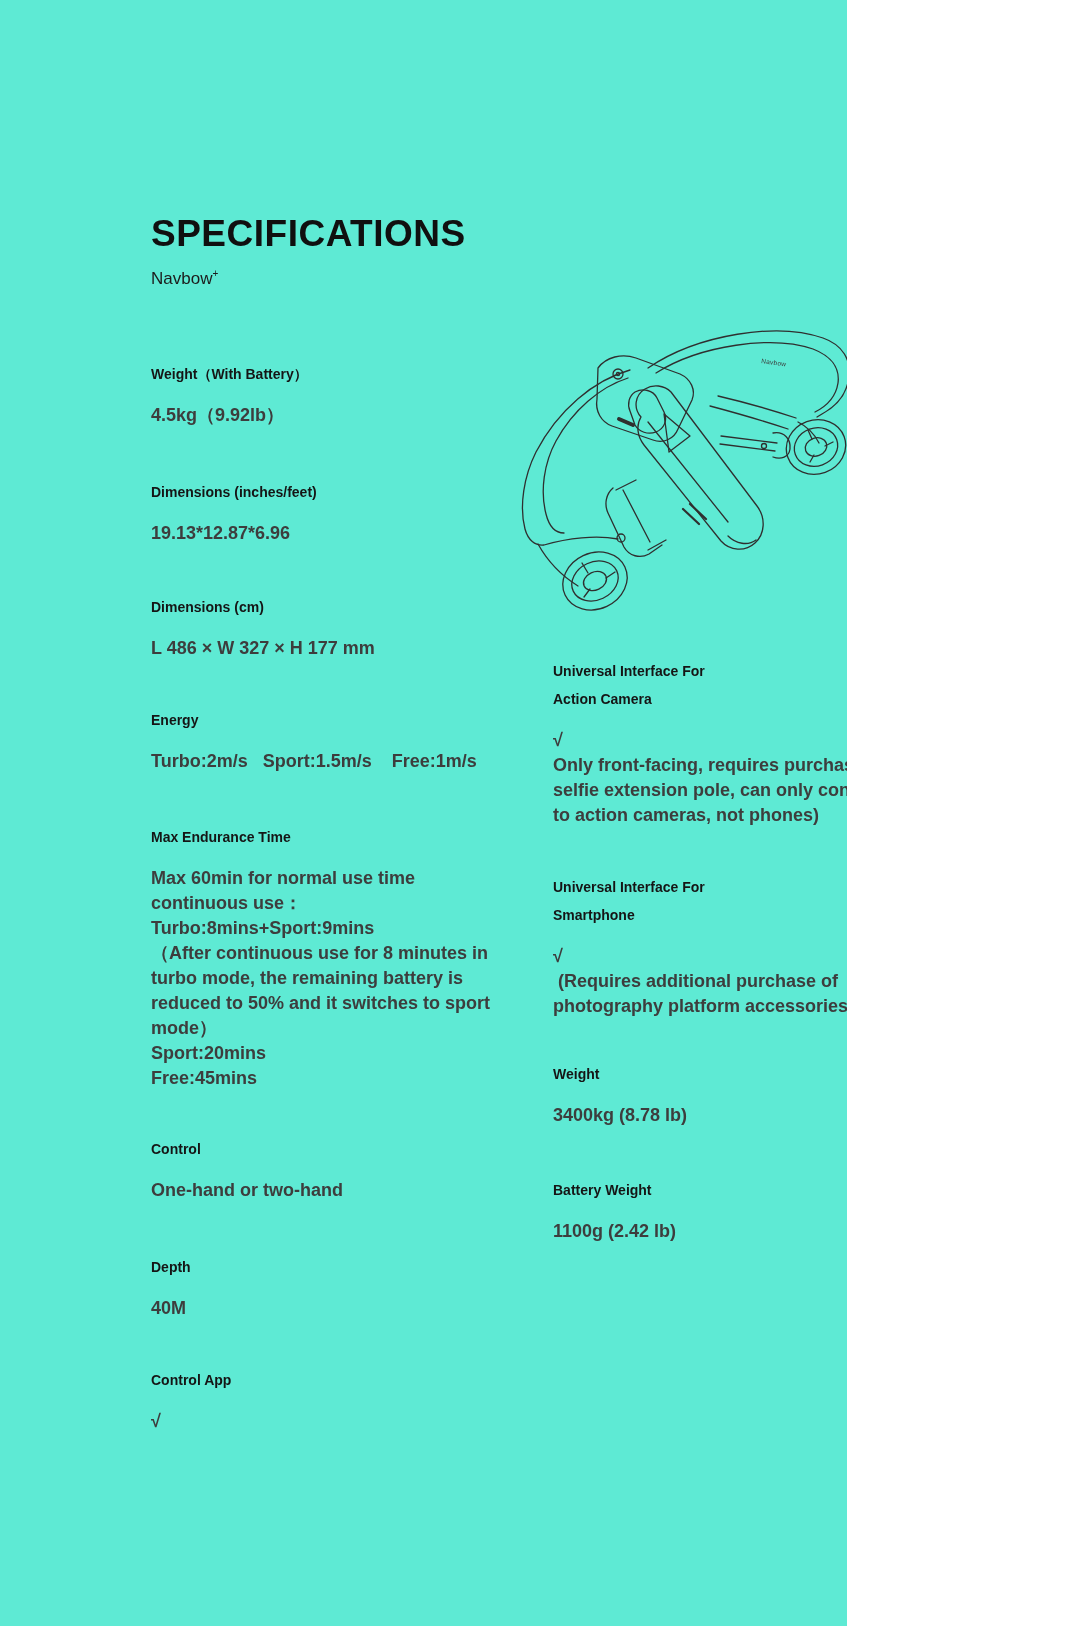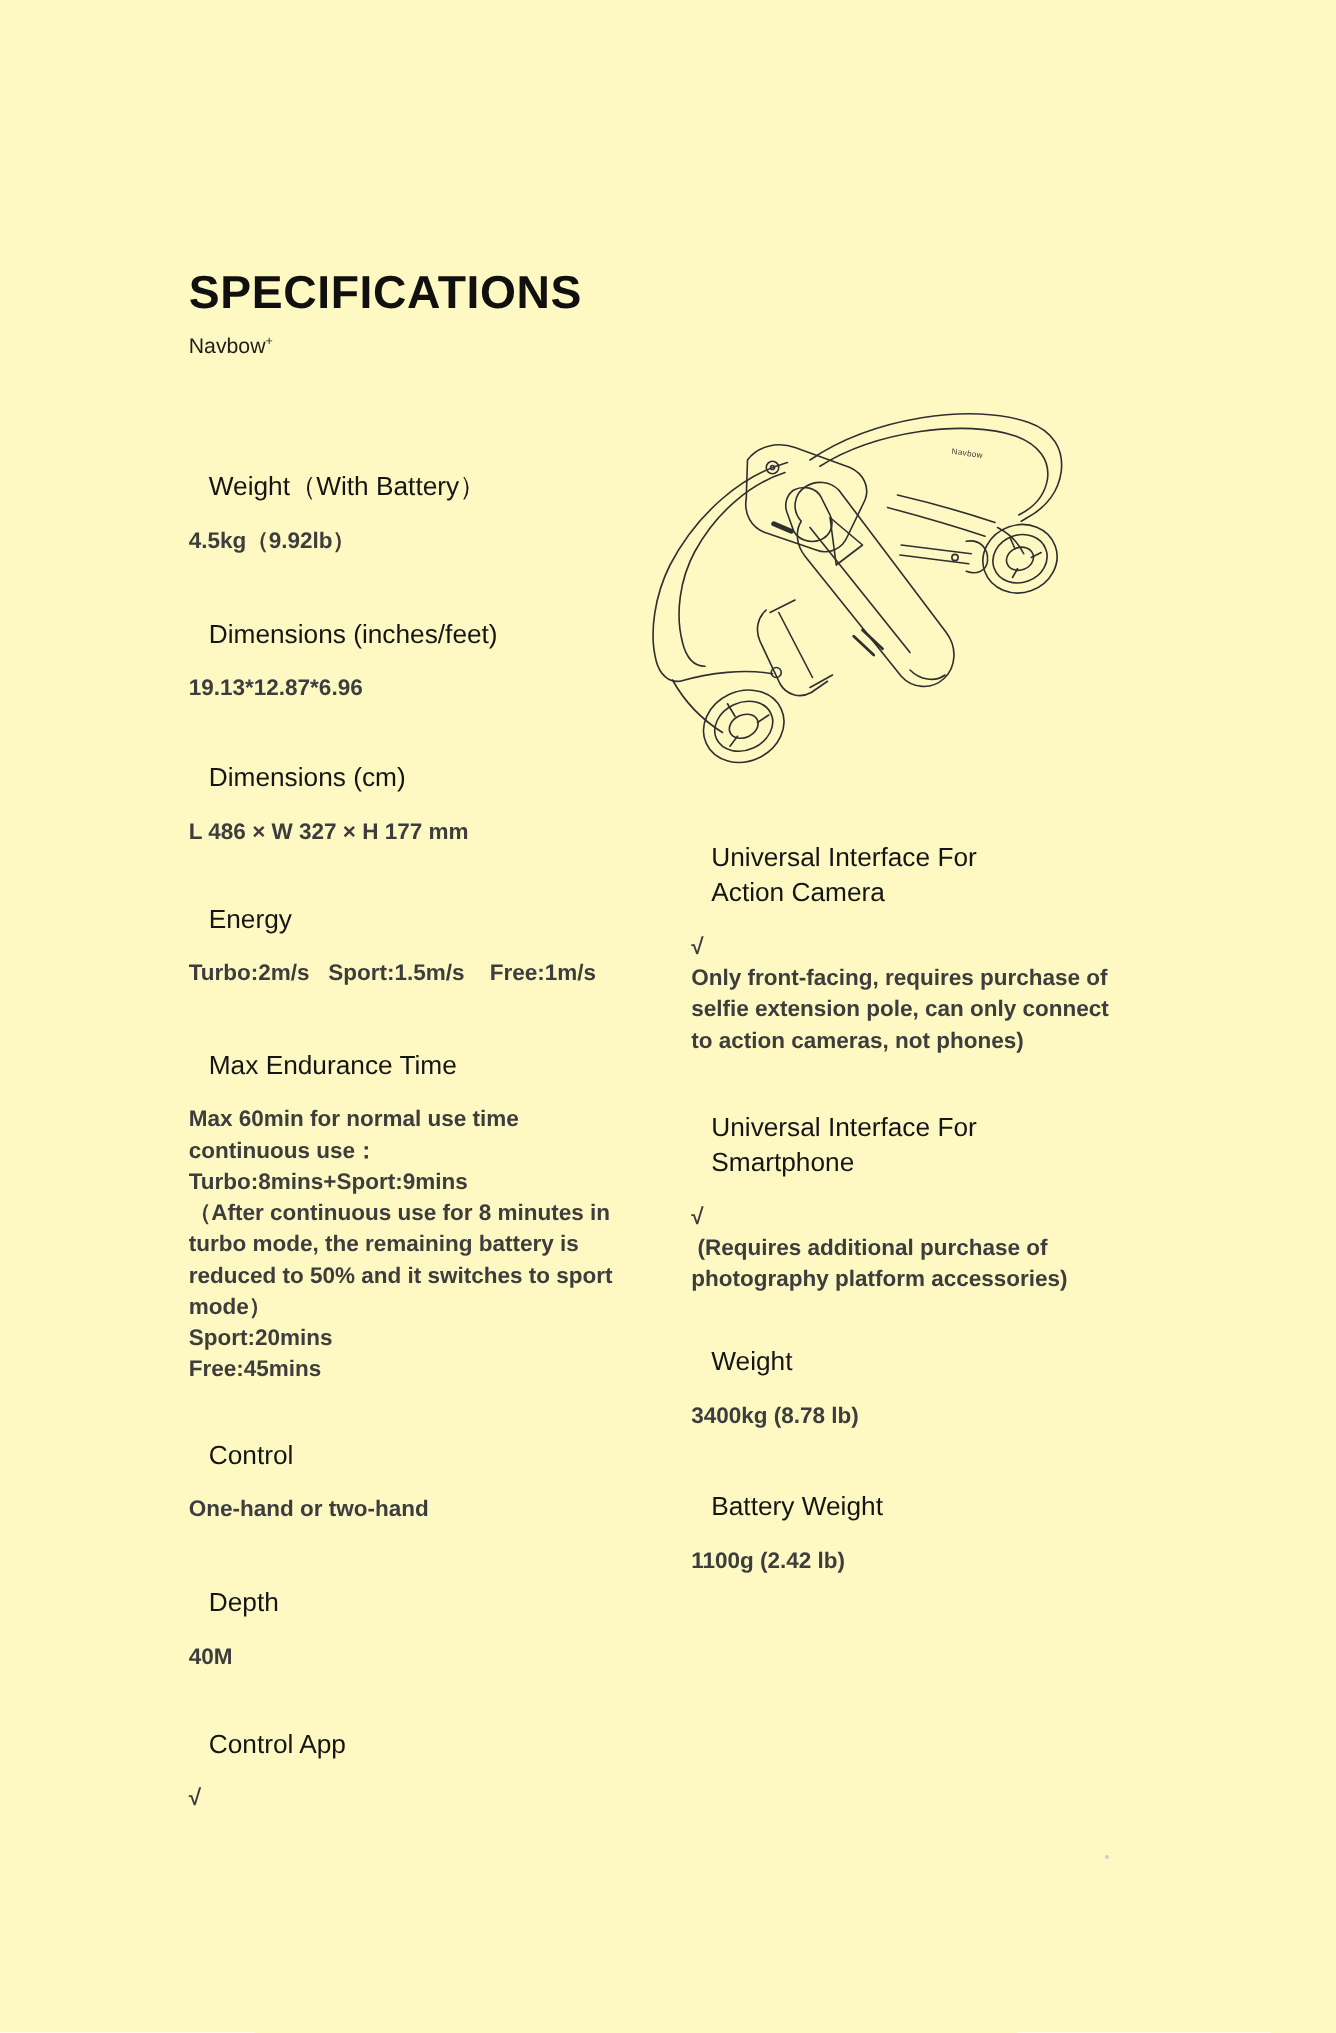--- a/index.html
+++ b/index.html
@@ -1,19 +1,19 @@
 <!DOCTYPE html>
 <html><head>
 <meta charset="utf-8">
 <style>
   html,body{margin:0;padding:0;background:#ffffff;}
   #page{
     position:relative;
-    width:1069px;height:1626px;
-    background:#fef9c3;
+    width:847px;height:1626px;
+    background:#5eead4;
     font-family:"Liberation Sans", sans-serif;
     overflow:hidden;
   }
   .abs{position:absolute;}
   #main-title{
     font-size:37px;
     font-weight:bold;
     letter-spacing:0.5px;
     color:#101010;
     line-height:40px;
@@ -22,25 +22,25 @@
   }
   #subtitle{
     font-size:17px;
     color:#1c1c1c;
     line-height:22px;
     margin:0;
   }
   #subtitle sup{font-size:10px;}
   .spec{width:400px;}
   .spec .h{
-    font-size:21px;
-    font-weight:normal;
+    font-size:14px;
+    font-weight:bold;
     color:#151515;
     line-height:28px;
-    margin:16px;
+    margin:0;
     white-space:pre-wrap;
   }
   .spec .v{
     font-size:18px;
     font-weight:bold;
     color:#3d3d3d;
     line-height:25px;
     margin:15px 0 0 0;
     white-space:pre-wrap;
   }

